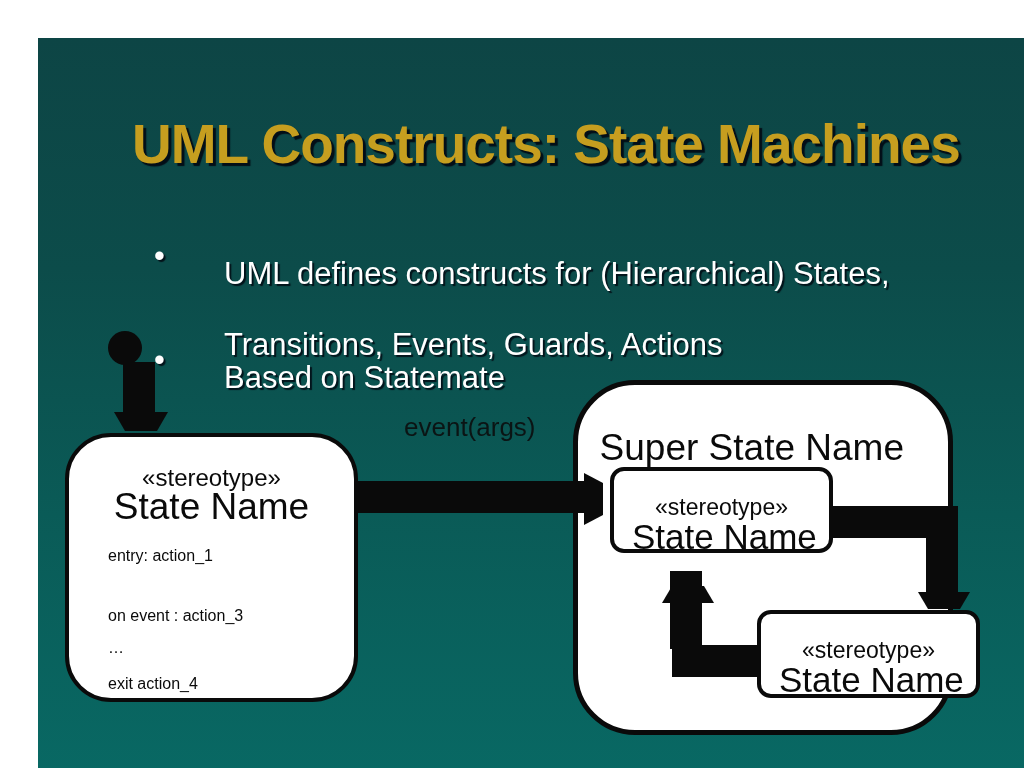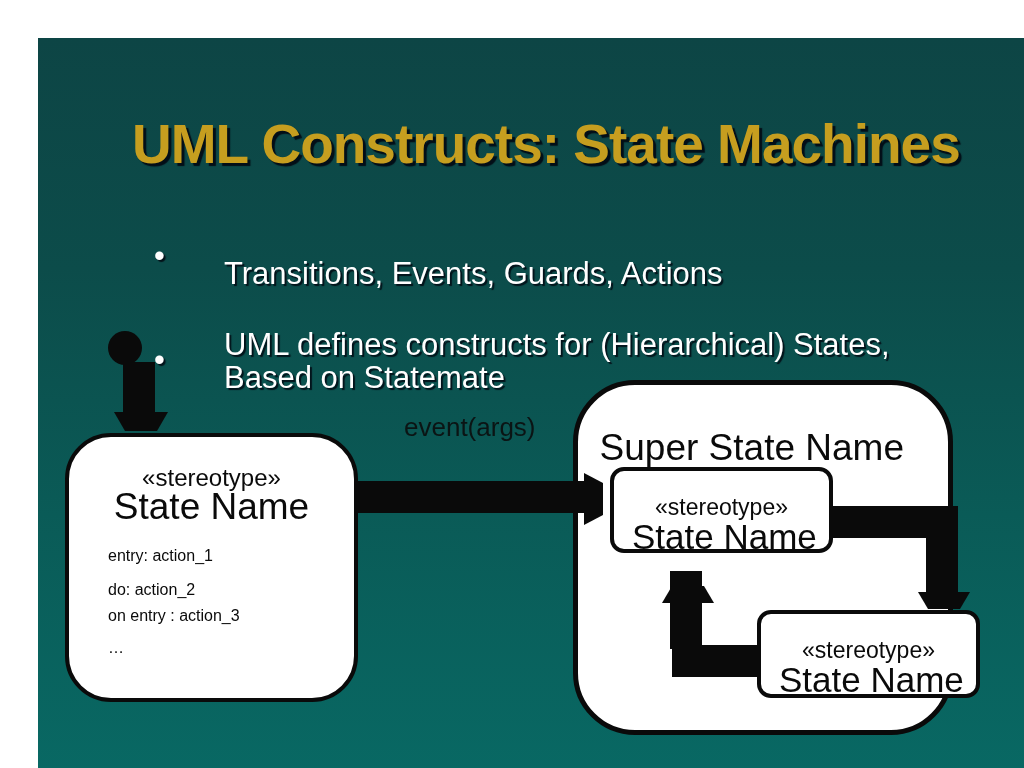--- a/index.html
+++ b/index.html
@@ -164,22 +164,22 @@
 <body>
 
 <div class="slide">
 
   <div class="slide-title">UML Constructs: State Machines</div>
 
   <div class="bullet bullet-1">
     <div class="bullet-row">
       <span class="bullet-glyph">•</span>
       <span>
+        <span style="display:block">UML defines constructs for (Hierarchical) States,</span>
         <span style="display:block">Transitions, Events, Guards, Actions</span>
-        <span style="display:block">UML defines constructs for (Hierarchical) States,</span>
       </span>
     </div>
   </div>
 
   <div class="bullet bullet-2">
     <div class="bullet-row">
       <span class="bullet-glyph">•</span>
       <span>
         <span style="display:block">Based on Statemate</span>
       </span>
@@ -194,23 +194,23 @@
   <div class="arrowhead main-arrowhead"></div>
   <div class="transition-label">
     <div>event(args)</div>
     <div>[condition]</div>
   </div>
 
   <div class="state-box left-state">
     <div class="state-stereotype">«stereotype»</div>
     <div class="state-name">State Name</div>
     <div class="internal-line il-0">entry: action_1</div>
-    <div class="internal-line il-1">do: action_2</div>
-    <div class="internal-line il-2">on entry : action_3</div>
+    <div class="internal-line il-2">on event : action_3</div>
     <div class="internal-line il-3">…</div>
+    <div class="internal-line il-4">exit action_4</div>
   </div>
 
   <div class="state-box super-state">
     <div class="super-state-name">Super State Name</div>
   </div>
 
   <div class="state-box substate substate-1">
     <div class="state-stereotype">«stereotype»</div>
     <div class="state-name">State Name</div>
   </div>

